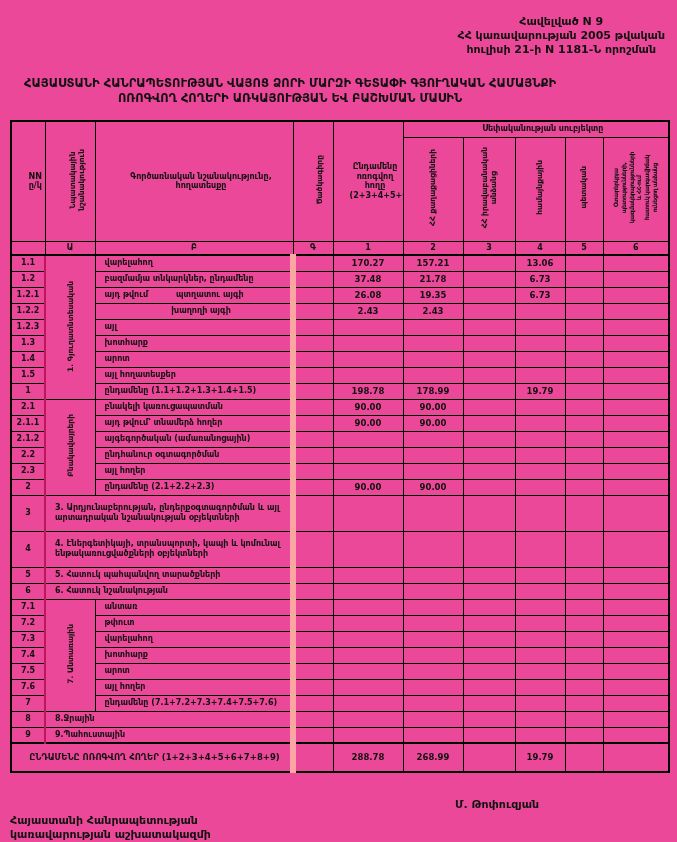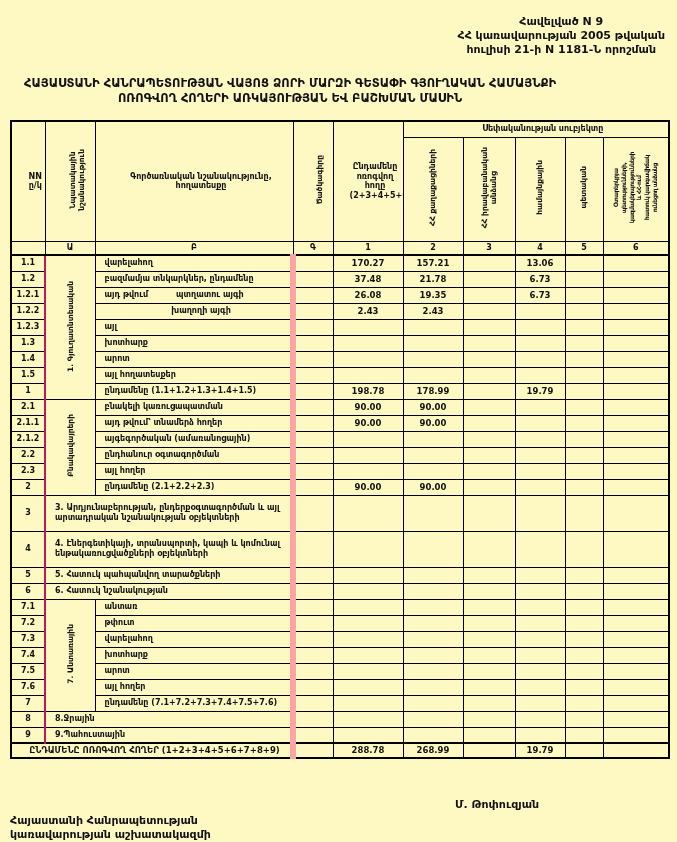--- a/index.html
+++ b/index.html
@@ -4,21 +4,21 @@
 <style>
   * { box-sizing: border-box; }
   html,body { margin:0; padding:0; }
   body {
     width:677px; height:842px;
     background:#ffffff;
     font-family:"DejaVu Sans", sans-serif;
     font-weight:bold;
     color:#111111;
   }
-  .page { position:relative; width:677px; height:842px; background:#fef9c3; overflow:hidden; }
+  .page { position:relative; width:677px; height:842px; background:#ec4899; overflow:hidden; }
 
   .appendix {
     position:absolute; top:15px; right:12px;
     text-align:center; font-size:11px; line-height:14px;
   }
   .doc-title {
     position:absolute; top:76px; left:0; width:580px;
     text-align:center; font-size:11.5px; line-height:15px;
   }
 
@@ -51,21 +51,21 @@
   }
   .v.small { font-size:6px; letter-spacing:-0.4px; line-height:1.3; }
   .pre { white-space:pre-line;margin-left:7px; }
 
   td.no { text-align:center; border-right:2px solid #be185d; font-size:8px; }
   td.grp { text-align:center; }
   td.lbl { text-align:left; white-space:pre-wrap; padding-left:9px; border-right:6px solid #fca5a5; }
   td.code {}
   td.num { text-align:center; font-size:8.5px; }
 
-  tr.totalrow td { border-top:2px solid #000; height:15px; font-size:8.5px; }
+  tr.totalrow td { border-top:2px solid #000; height:29px; font-size:8.5px; }
   tr.totalrow td.lbl { text-align:center; white-space:normal; }
 
   .footer-block {
     position:absolute; left:10px; top:770px;
     font-size:11px; line-height:14px;margin-top:44px;
   }
   .signature {
     position:absolute; left:455px; top:798px;
     font-size:11px;
   }

